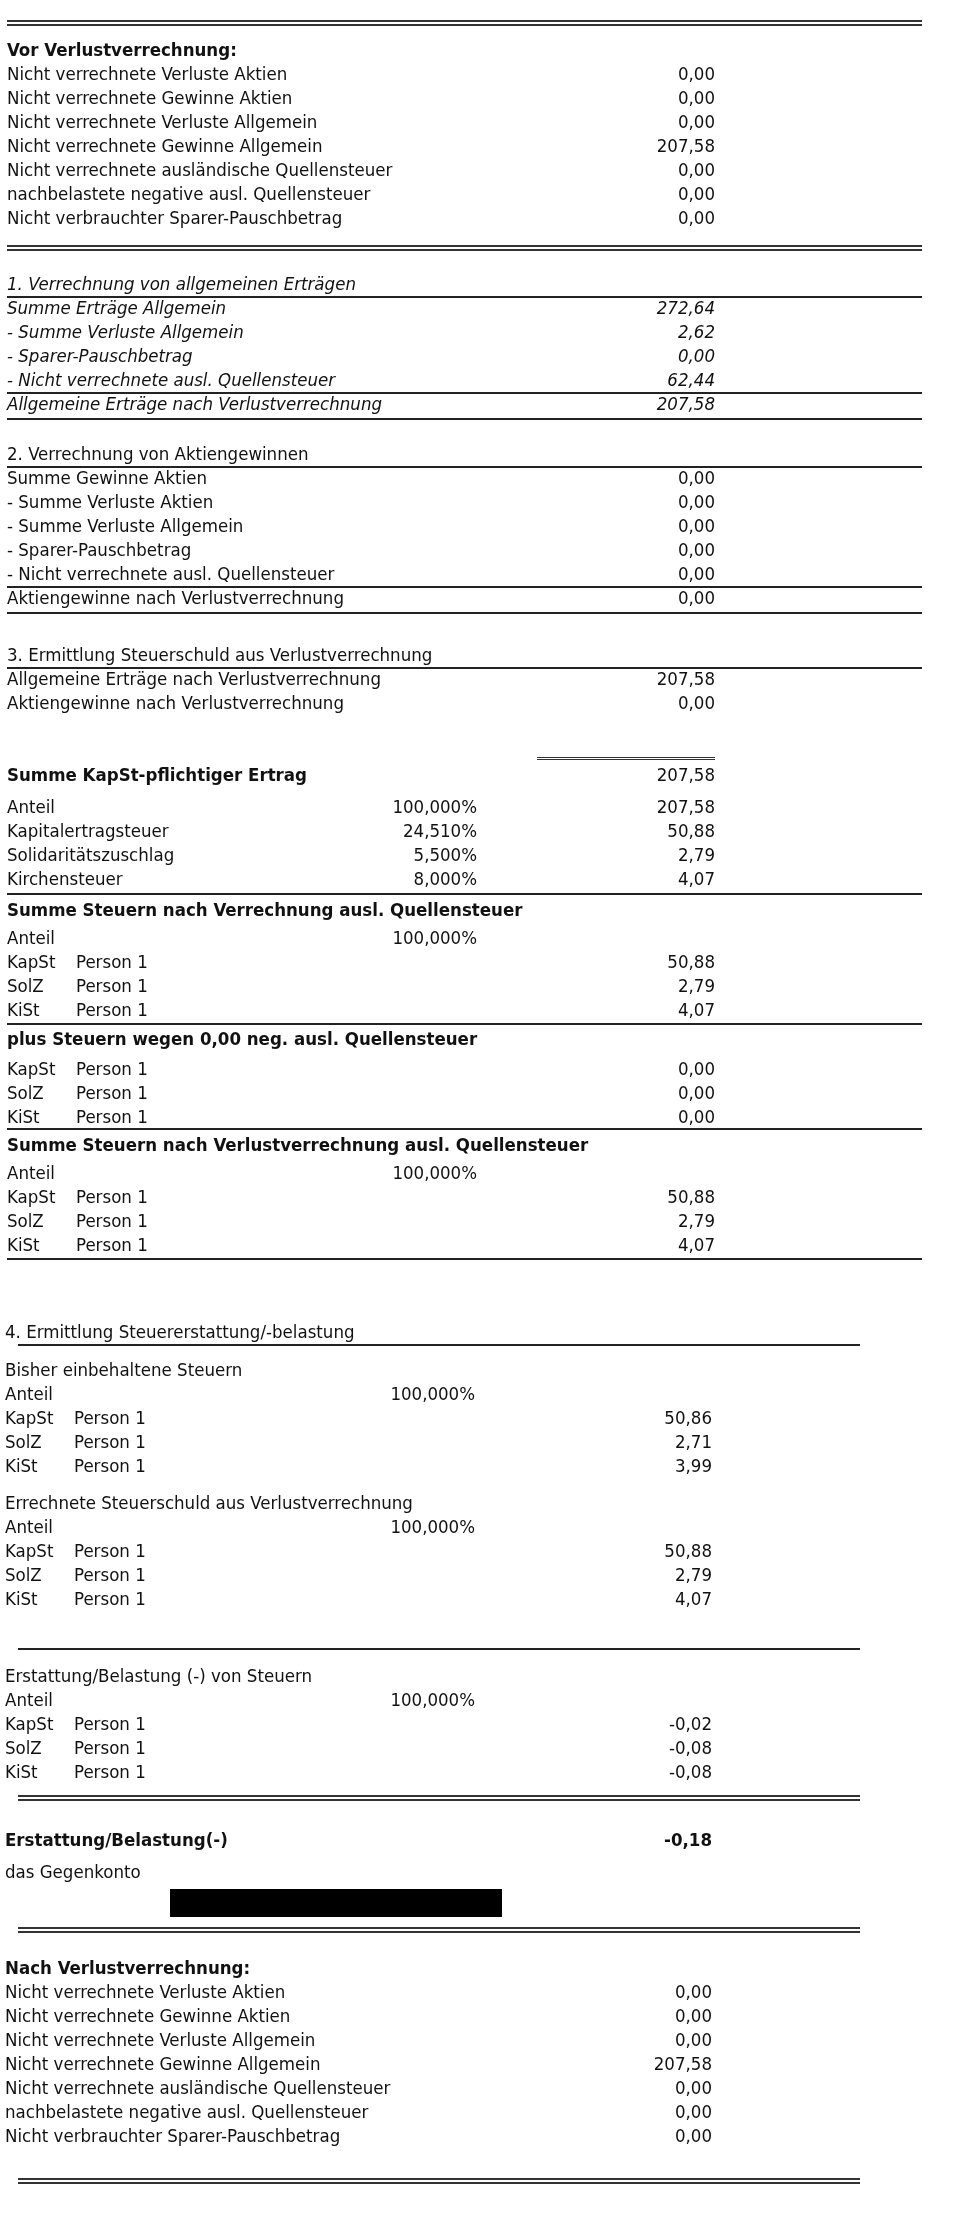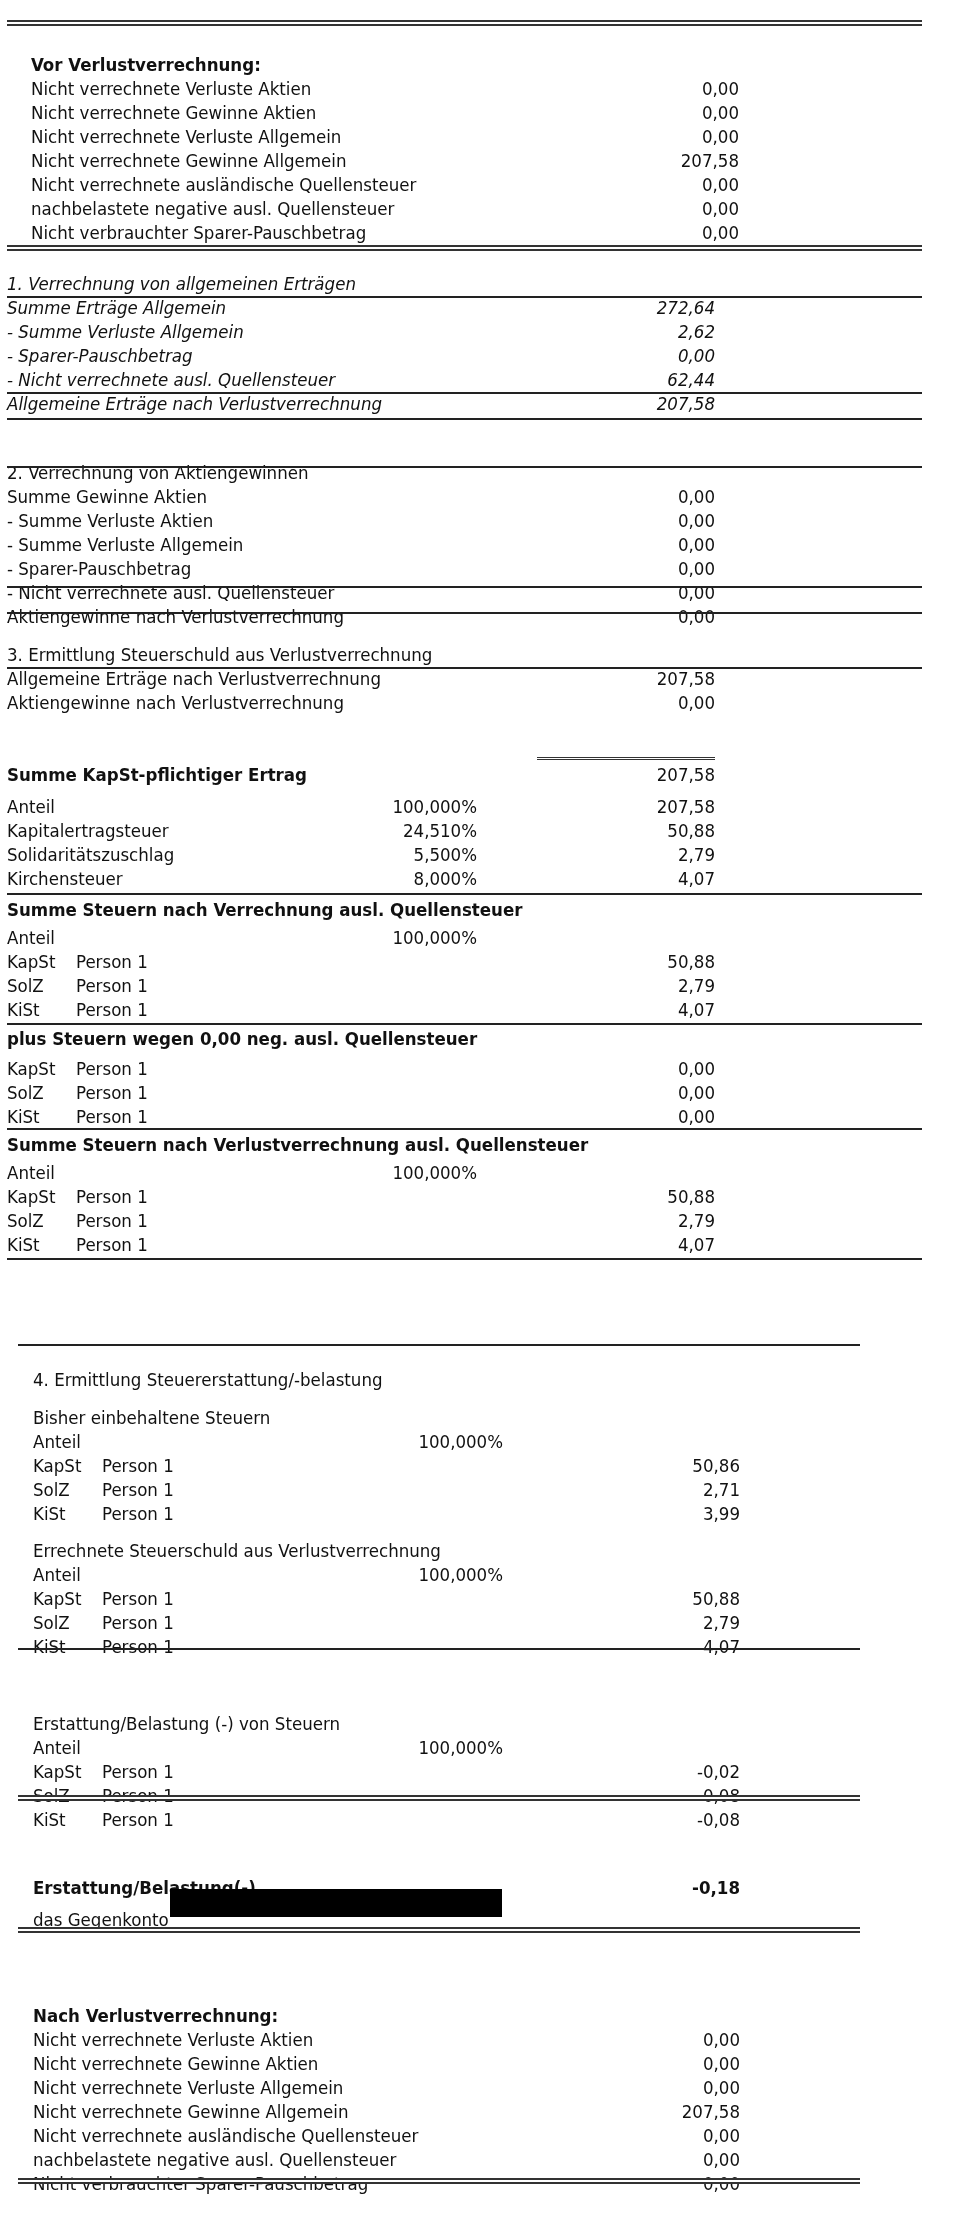--- a/index.html
+++ b/index.html
@@ -3,40 +3,40 @@
 <meta charset="utf-8">
 <style>
   html, body { margin: 0; padding: 0; background: #ffffff; }
   body {
     width: 956px; height: 2213px; position: relative; overflow: hidden;
     font-family: "DejaVu Sans Condensed", "Liberation Sans Narrow", "Liberation Sans", sans-serif;
     font-size: 18.5px; color: #111;
   }
   .doc { position: absolute; left: 0; top: 0; width: 956px; }
   .block { position: absolute; left: 7px; width: 915px; }
-  .block.s4 { left: 33px; width: 842px; margin-top: 48px; }
+  .block.s4 { left: 5px; width: 842px; }
   .row { position: relative; height: 24px; line-height: 24px; white-space: nowrap; }
   .row .lbl { position: absolute; left: 0; }
   .row .pers { position: absolute; left: 69px; }
   .row .pct { position: absolute; right: 445px; text-align: center; }
   .row .val { position: absolute; right: 207px; text-align: right; }
   .s4 .row .pct { right: 372px; }
   .s4 .row .val { right: 135px; }
   .bold { font-weight: bold; }
   .dbl { position: absolute; height: 2px; border-top: 2px solid #333; border-bottom: 2px solid #333; background: #fff; }
   .hr { position: absolute; height: 0; border-top: 2px solid #222; }
   .redact { display: inline-block; position: absolute; background: #000; }
 </style>
 </head>
 <body>
 
 <div class="doc">
 
   <div class="dbl" style="left:7px;width:915px;top:20px;"></div>
-  <div class="block" style="top:53px;margin-left:24px;">
+  <div class="block" style="top:38px;">
     <div class="row">
         <span class="lbl bold">Vor Verlustverrechnung:</span>
       </div>
     <div class="row">
         <span class="lbl">Nicht verrechnete Verluste Aktien</span>
         <span class="val">0,00</span>
       </div>
     <div class="row">
         <span class="lbl">Nicht verrechnete Gewinne Aktien</span>
         <span class="val">0,00</span>
@@ -86,21 +86,21 @@
       </div>
     <div class="row">
         <span class="lbl">Allgemeine Erträge nach Verlustverrechnung</span>
         <span class="val">207,58</span>
       </div>
   </div>
   <div class="hr" style="left:7px;width:915px;top:296px;"></div>
   <div class="hr" style="left:7px;width:915px;top:392px;"></div>
   <div class="hr" style="left:7px;width:915px;top:418px;"></div>
 
-  <div class="block" style="top:461px;">
+  <div class="block" style="top:442px;">
     <div class="row">
         <span class="lbl">2. Verrechnung von Aktiengewinnen</span>
       </div>
     <div class="row">
         <span class="lbl">Summe Gewinne Aktien</span>
         <span class="val">0,00</span>
       </div>
     <div class="row">
         <span class="lbl">- Summe Verluste Aktien</span>
         <span class="val">0,00</span>

